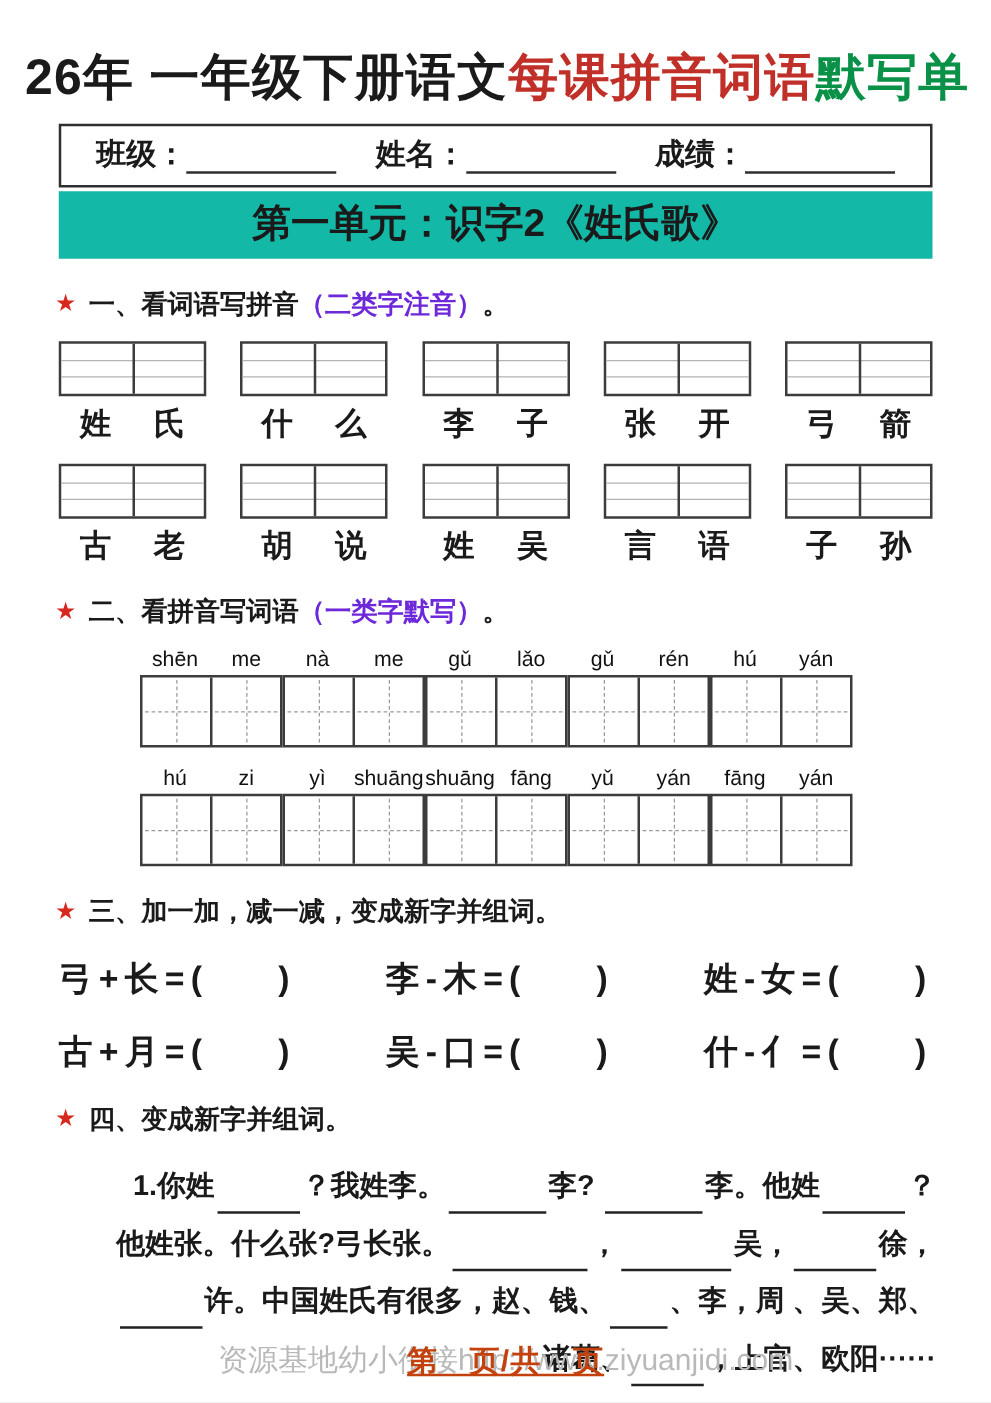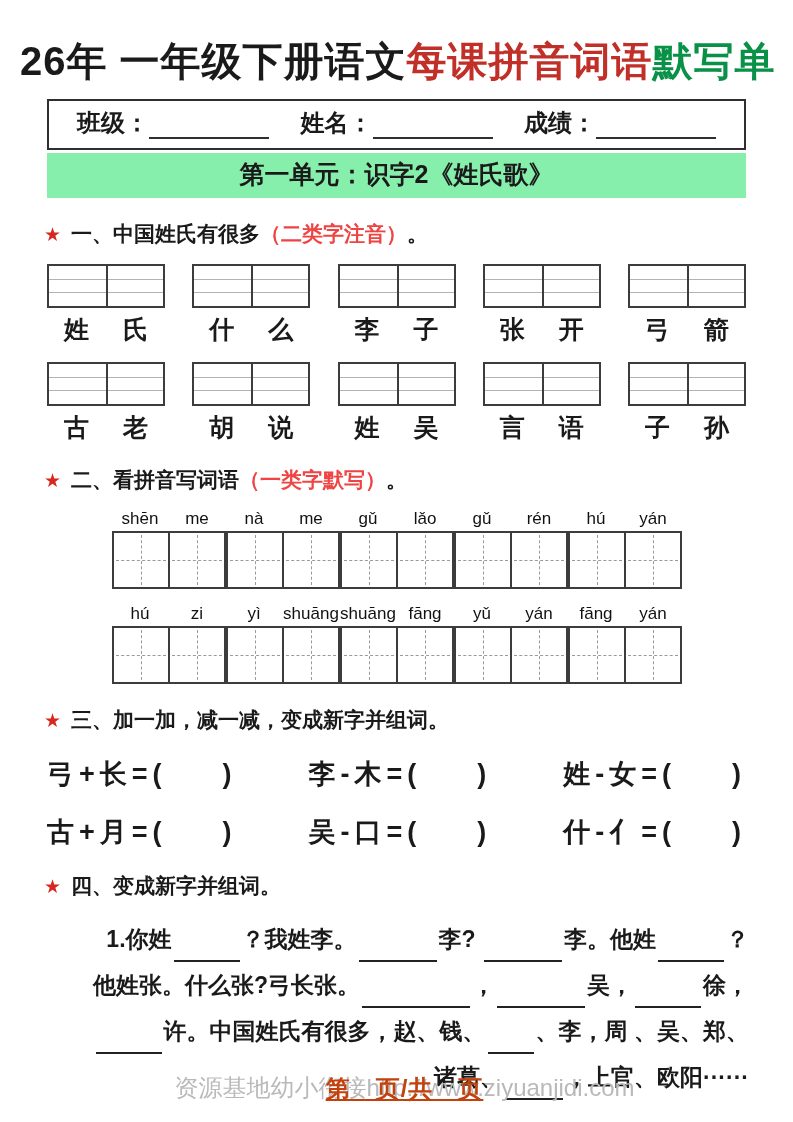--- a/index.html
+++ b/index.html
@@ -18,27 +18,27 @@
   
   .info-box {
     margin:10px 47px 0; border:2px solid #2f2f2f; padding:6px 28px 9px 28px;
     display:flex; justify-content:space-between; align-items:flex-end;
     font-size:24px; font-weight:bold;
   }
   .info-field { display:flex; align-items:flex-end; }
   .iline { display:inline-block; width:120px; height:22px; border-bottom:2px solid #2f2f2f; }
   
   .banner {
-    margin:3px 47px 0; background:#86efac; text-align:center;
-    font-size:25px; font-weight:bold; padding:5px 0 7px;
+    margin:3px 47px 0; background:#14b8a6; text-align:center;
+    font-size:31px; font-weight:bold; padding:5px 0 7px;
   }
   
   .sec-head { margin:22px 0 0 44px; font-size:21px; font-weight:bold; display:flex; align-items:center; white-space:nowrap; }
   .star { color:#d6281f; font-size:19px; margin-right:10px; }
-  .red-note { color:#ef4444; }
+  .red-note { color:#6d28d9; }
   
   .wordrow { display:flex; justify-content:space-between; margin:16px 47px 0; }
   .wcol { width:118px; }
   .pbox { height:40px; border:2px solid #3c3c3c; position:relative; background:#fff; }
   .pbox .hl { position:absolute; left:0; right:0; border-top:1px solid #b3b3b3; }
   .pbox .hl.h1 { top:33%; }
   .pbox .hl.h2 { top:66%; }
   .pbox .vm { position:absolute; top:0; bottom:0; left:50%; border-left:2px solid #3c3c3c; }
   .wchars { display:flex; margin-top:5px; }
   .wchars span { flex:1; text-align:center; font-size:25px; font-weight:bold; }
@@ -89,21 +89,21 @@
     <div class="info-field">
         <span>成绩：</span>
         <span class="iline"></span>
       </div>
   </div>
 
   <div class="banner">第一单元：识字2《姓氏歌》</div>
 
   <div class="sec-head">
       <span class="star">★</span>
-      <span>一、中国姓氏有很多</span>
+      <span>一、看词语写拼音</span>
       <span class="red-note">（二类字注音）</span>
       <span>。</span>
     </div>
 
   <div class="wordrow">
     <div class="wcol">
       <div class="pbox">
           <div class="hl h1"></div>
           <div class="hl h2"></div>
           <div class="vm"></div>

